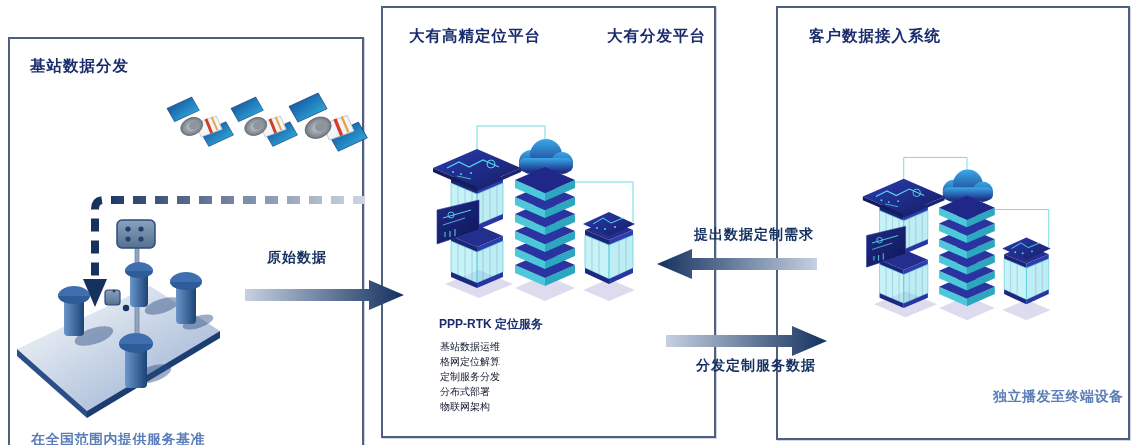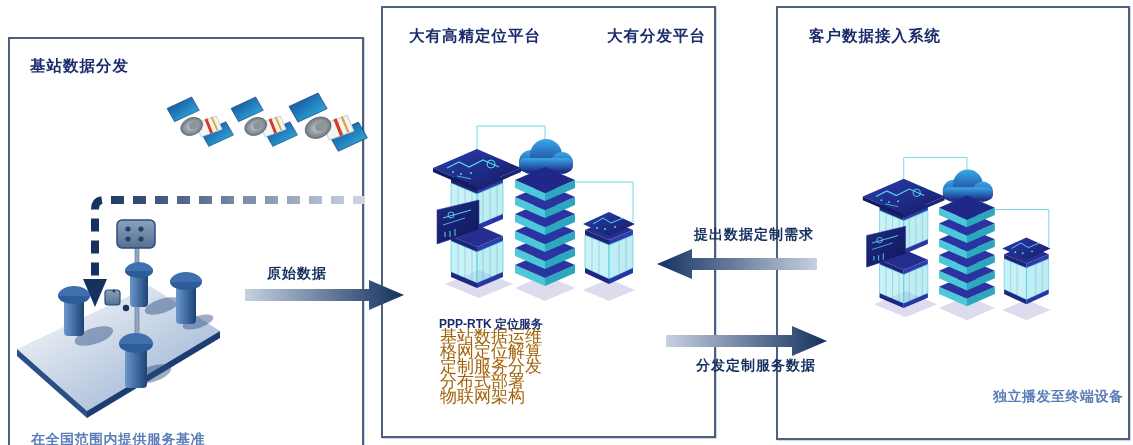--- a/index.html
+++ b/index.html
@@ -7,21 +7,21 @@
          font-family:"Liberation Sans","DejaVu Sans",sans-serif;}
   .panel{position:absolute;border:2px solid #4e5f80;background:#ffffff;
          box-shadow:1px 1px 0 rgba(120,136,165,.35);}
   #panel-left{left:8px;top:5px;width:352px;height:431px;margin-top:32px;}
   #panel-middle{left:381px;top:6px;width:331px;height:428px;}
   #panel-right{left:776px;top:6px;width:350px;height:430px;}
   .panel-title{position:absolute;font-size:15.5px;font-weight:bold;color:#1b2c6d;letter-spacing:1px;white-space:nowrap;}
   .caption{position:absolute;font-size:14px;font-weight:600;color:#5b7db8;letter-spacing:.5px;white-space:nowrap;}
   .arrow-label{position:absolute;font-size:14px;font-weight:bold;color:#15305f;letter-spacing:1px;white-space:nowrap;text-align:center;}
   .svc-title{position:absolute;left:56px;top:308px;font-size:12px;font-weight:bold;color:#1b2c6d;white-space:nowrap;}
-  .svc-list{position:absolute;left:57px;top:321px;font-size:17px;color:#a16207;line-height:15px;white-space:nowrap;}
+  .svc-list{position:absolute;left:57px;top:331px;font-size:10px;color:#0f172a;line-height:15px;white-space:nowrap;}
   .abs{position:absolute;}
 </style>
 </head>
 <body>
 
 <div id="stage">
 
   <svg width="0" height="0" style="position:absolute" aria-hidden="true">
     <defs>
       <linearGradient id="agR" x1="0" y1="0" x2="1" y2="0">
@@ -288,21 +288,21 @@
   <div id="panel-right" class="panel">
     <div class="panel-title" style="left:31px;top:18px">客户数据接入系统</div>
 
     <svg class="abs" style="left:79px;top:142px" width="205" height="172" viewBox="0 0 220 185">
       <use href="#cluster"></use>
     </svg>
 
     <div class="caption" style="left:215px;top:380px">独立播发至终端设备</div>
   </div>
 
-  <div class="arrow-label" style="left:267px;top:265px">原始数据</div>
+  <div class="arrow-label" style="left:267px;top:249px">原始数据</div>
   <svg class="abs" style="left:243px;top:277px" width="164" height="36" viewBox="0 0 164 36">
     <polygon points="2,12 126,12 126,3 161,18 126,33 126,24 2,24" fill="url(#agR)"></polygon>
   </svg>
 
   <div class="arrow-label" style="left:694px;top:226px">提出数据定制需求</div>
   <svg class="abs" style="left:654px;top:246px" width="166" height="36" viewBox="0 0 166 36">
     <polygon points="3,18 38,3 38,12 163,12 163,24 38,24 38,33" fill="url(#agL)"></polygon>
   </svg>
 
   <svg class="abs" style="left:664px;top:323px" width="166" height="36" viewBox="0 0 166 36">

